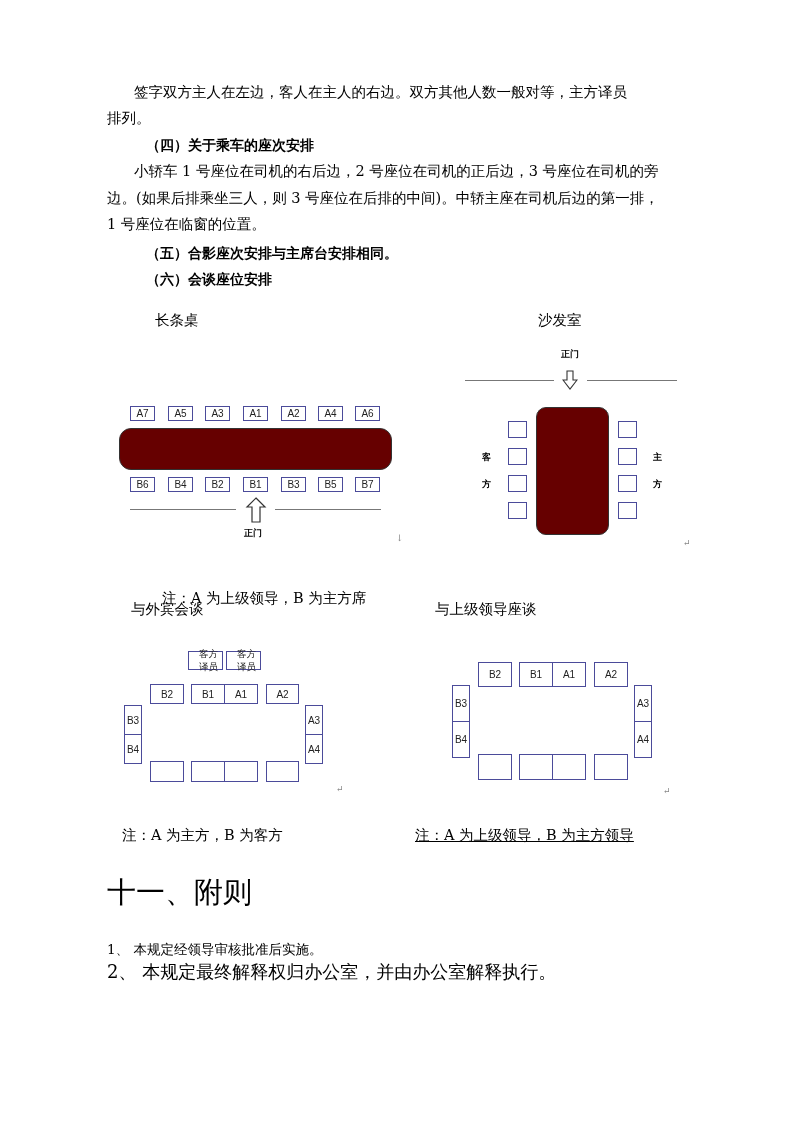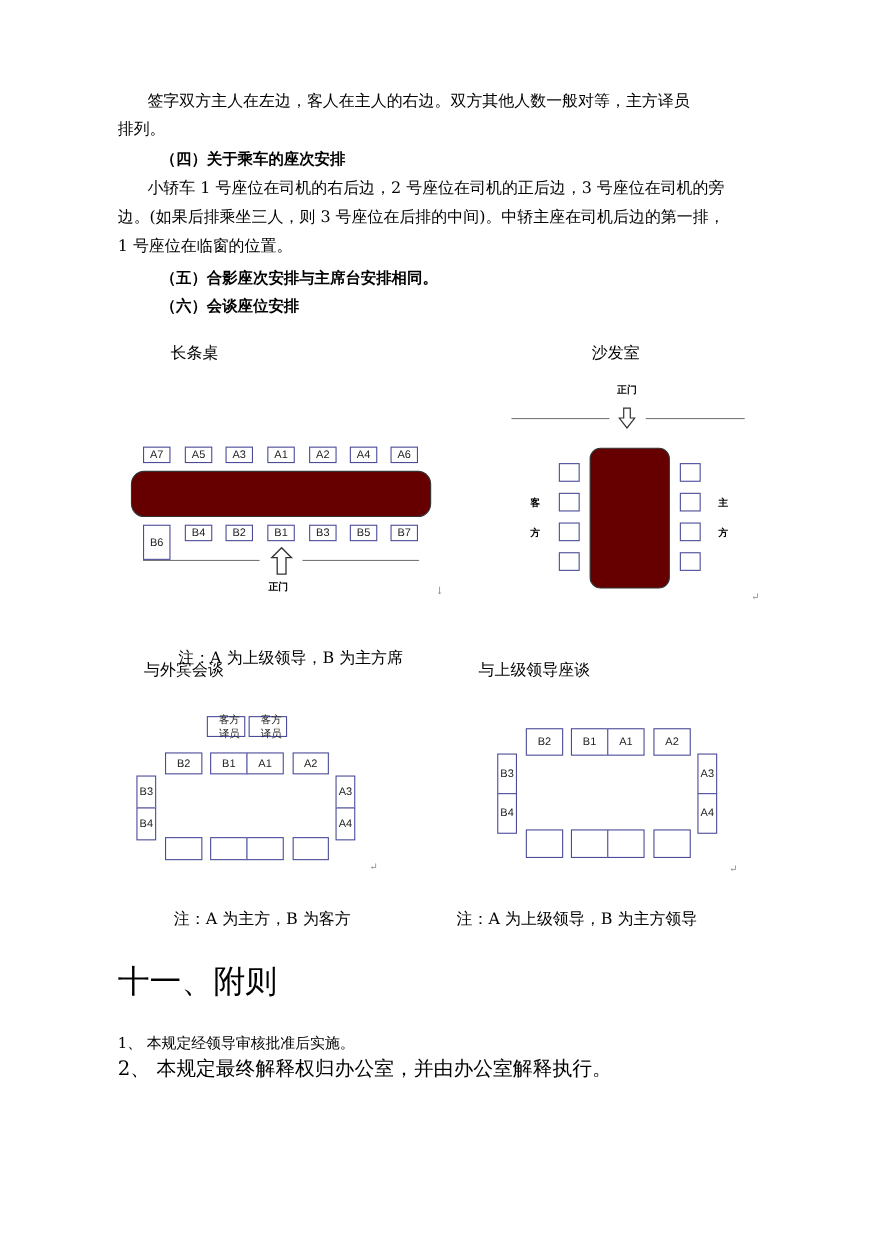--- a/index.html
+++ b/index.html
@@ -35,21 +35,21 @@
 <div>
   <div class="abs cap" style="left:155px;top:311px;">长条桌</div>
   <div class="seat" style="left:130px;top:406px;width:25px;height:15px;">A7</div>
   <div class="seat" style="left:168px;top:406px;width:25px;height:15px;">A5</div>
   <div class="seat" style="left:205px;top:406px;width:25px;height:15px;">A3</div>
   <div class="seat" style="left:243px;top:406px;width:25px;height:15px;">A1</div>
   <div class="seat" style="left:281px;top:406px;width:25px;height:15px;">A2</div>
   <div class="seat" style="left:318px;top:406px;width:25px;height:15px;">A4</div>
   <div class="seat" style="left:355px;top:406px;width:25px;height:15px;">A6</div>
   <div class="table-rect" style="left:119px;top:428px;width:273px;height:42px;border-radius:12px;"></div>
-  <div class="seat" style="left:130px;top:477px;width:25px;height:32px;">B6</div>
+  <div class="seat" style="left:130px;top:477px;width:25px;height:15px;">B6</div>
   <div class="seat" style="left:168px;top:477px;width:25px;height:15px;">B4</div>
   <div class="seat" style="left:205px;top:477px;width:25px;height:15px;">B2</div>
   <div class="seat" style="left:243px;top:477px;width:25px;height:15px;">B1</div>
   <div class="seat" style="left:281px;top:477px;width:25px;height:15px;">B3</div>
   <div class="seat" style="left:318px;top:477px;width:25px;height:15px;">B5</div>
   <div class="seat" style="left:355px;top:477px;width:25px;height:15px;">B7</div>
   <div class="hline" style="left:130px;top:509px;width:106px;"></div>
   <div class="hline" style="left:275px;top:509px;width:106px;"></div>
   <svg class="abs" style="left:245px;top:497px;" width="22" height="26" viewBox="0 0 22 26">
     <path d="M11 1 L20 10 L15 10 L15 25 L7 25 L7 10 L2 10 Z" fill="#fff" stroke="#333" stroke-width="1.2"></path>
@@ -93,36 +93,36 @@
   <div class="seat" style="left:266px;top:684px;width:33px;height:20px;">A2</div>
   <div class="seat" style="left:124px;top:705px;width:18px;height:30px;">B3</div>
   <div class="seat" style="left:124px;top:734px;width:18px;height:30px;">B4</div>
   <div class="seat" style="left:305px;top:705px;width:18px;height:30px;">A3</div>
   <div class="seat" style="left:305px;top:734px;width:18px;height:30px;">A4</div>
   <div class="seat" style="left:150px;top:761px;width:34px;height:21px;"></div>
   <div class="seat" style="left:191px;top:761px;width:34px;height:21px;"></div>
   <div class="seat" style="left:224px;top:761px;width:34px;height:21px;"></div>
   <div class="seat" style="left:266px;top:761px;width:33px;height:21px;"></div>
   <div class="abs mark" style="left:336px;top:784px;">↵</div>
-  <div class="abs cap" style="left:122px;top:826px;margin-left:36px;">注：A 为主方，B 为客方</div>
+  <div class="abs cap" style="left:122px;top:826px;">注：A 为主方，B 为客方</div>
 </div>
 
 <div>
   <div class="abs cap" style="left:435px;top:600px;">与上级领导座谈</div>
   <div class="seat" style="left:478px;top:662px;width:34px;height:25px;">B2</div>
   <div class="seat" style="left:519px;top:662px;width:34px;height:25px;">B1</div>
   <div class="seat" style="left:552px;top:662px;width:34px;height:25px;">A1</div>
   <div class="seat" style="left:594px;top:662px;width:34px;height:25px;">A2</div>
   <div class="seat" style="left:452px;top:685px;width:18px;height:37px;">B3</div>
   <div class="seat" style="left:452px;top:721px;width:18px;height:37px;">B4</div>
   <div class="seat" style="left:634px;top:685px;width:18px;height:37px;">A3</div>
   <div class="seat" style="left:634px;top:721px;width:18px;height:37px;">A4</div>
   <div class="seat" style="left:478px;top:754px;width:34px;height:26px;"></div>
   <div class="seat" style="left:519px;top:754px;width:34px;height:26px;"></div>
   <div class="seat" style="left:552px;top:754px;width:34px;height:26px;"></div>
   <div class="seat" style="left:594px;top:754px;width:34px;height:26px;"></div>
   <div class="abs mark" style="left:663px;top:786px;">↵</div>
-  <div class="abs cap" style="left:415px;top:826px;">注：A 为上级领导，B 为主方领导</div>
+  <div class="abs cap" style="left:415px;top:826px;text-decoration:underline;">注：A 为上级领导，B 为主方领导</div>
 </div>
 
 <h1 class="sec" style="left:107px;top:873px;">十一、附则</h1>
 <div class="abs p" style="left:107px;top:939px;font-size:13.5px;">1、 本规定经领导审核批准后实施。</div>
 <div class="abs p" style="left:107px;top:962px;font-size:18px;">2、 本规定最终解释权归办公室，并由办公室解释执行。</div>
 
 </body></html>

